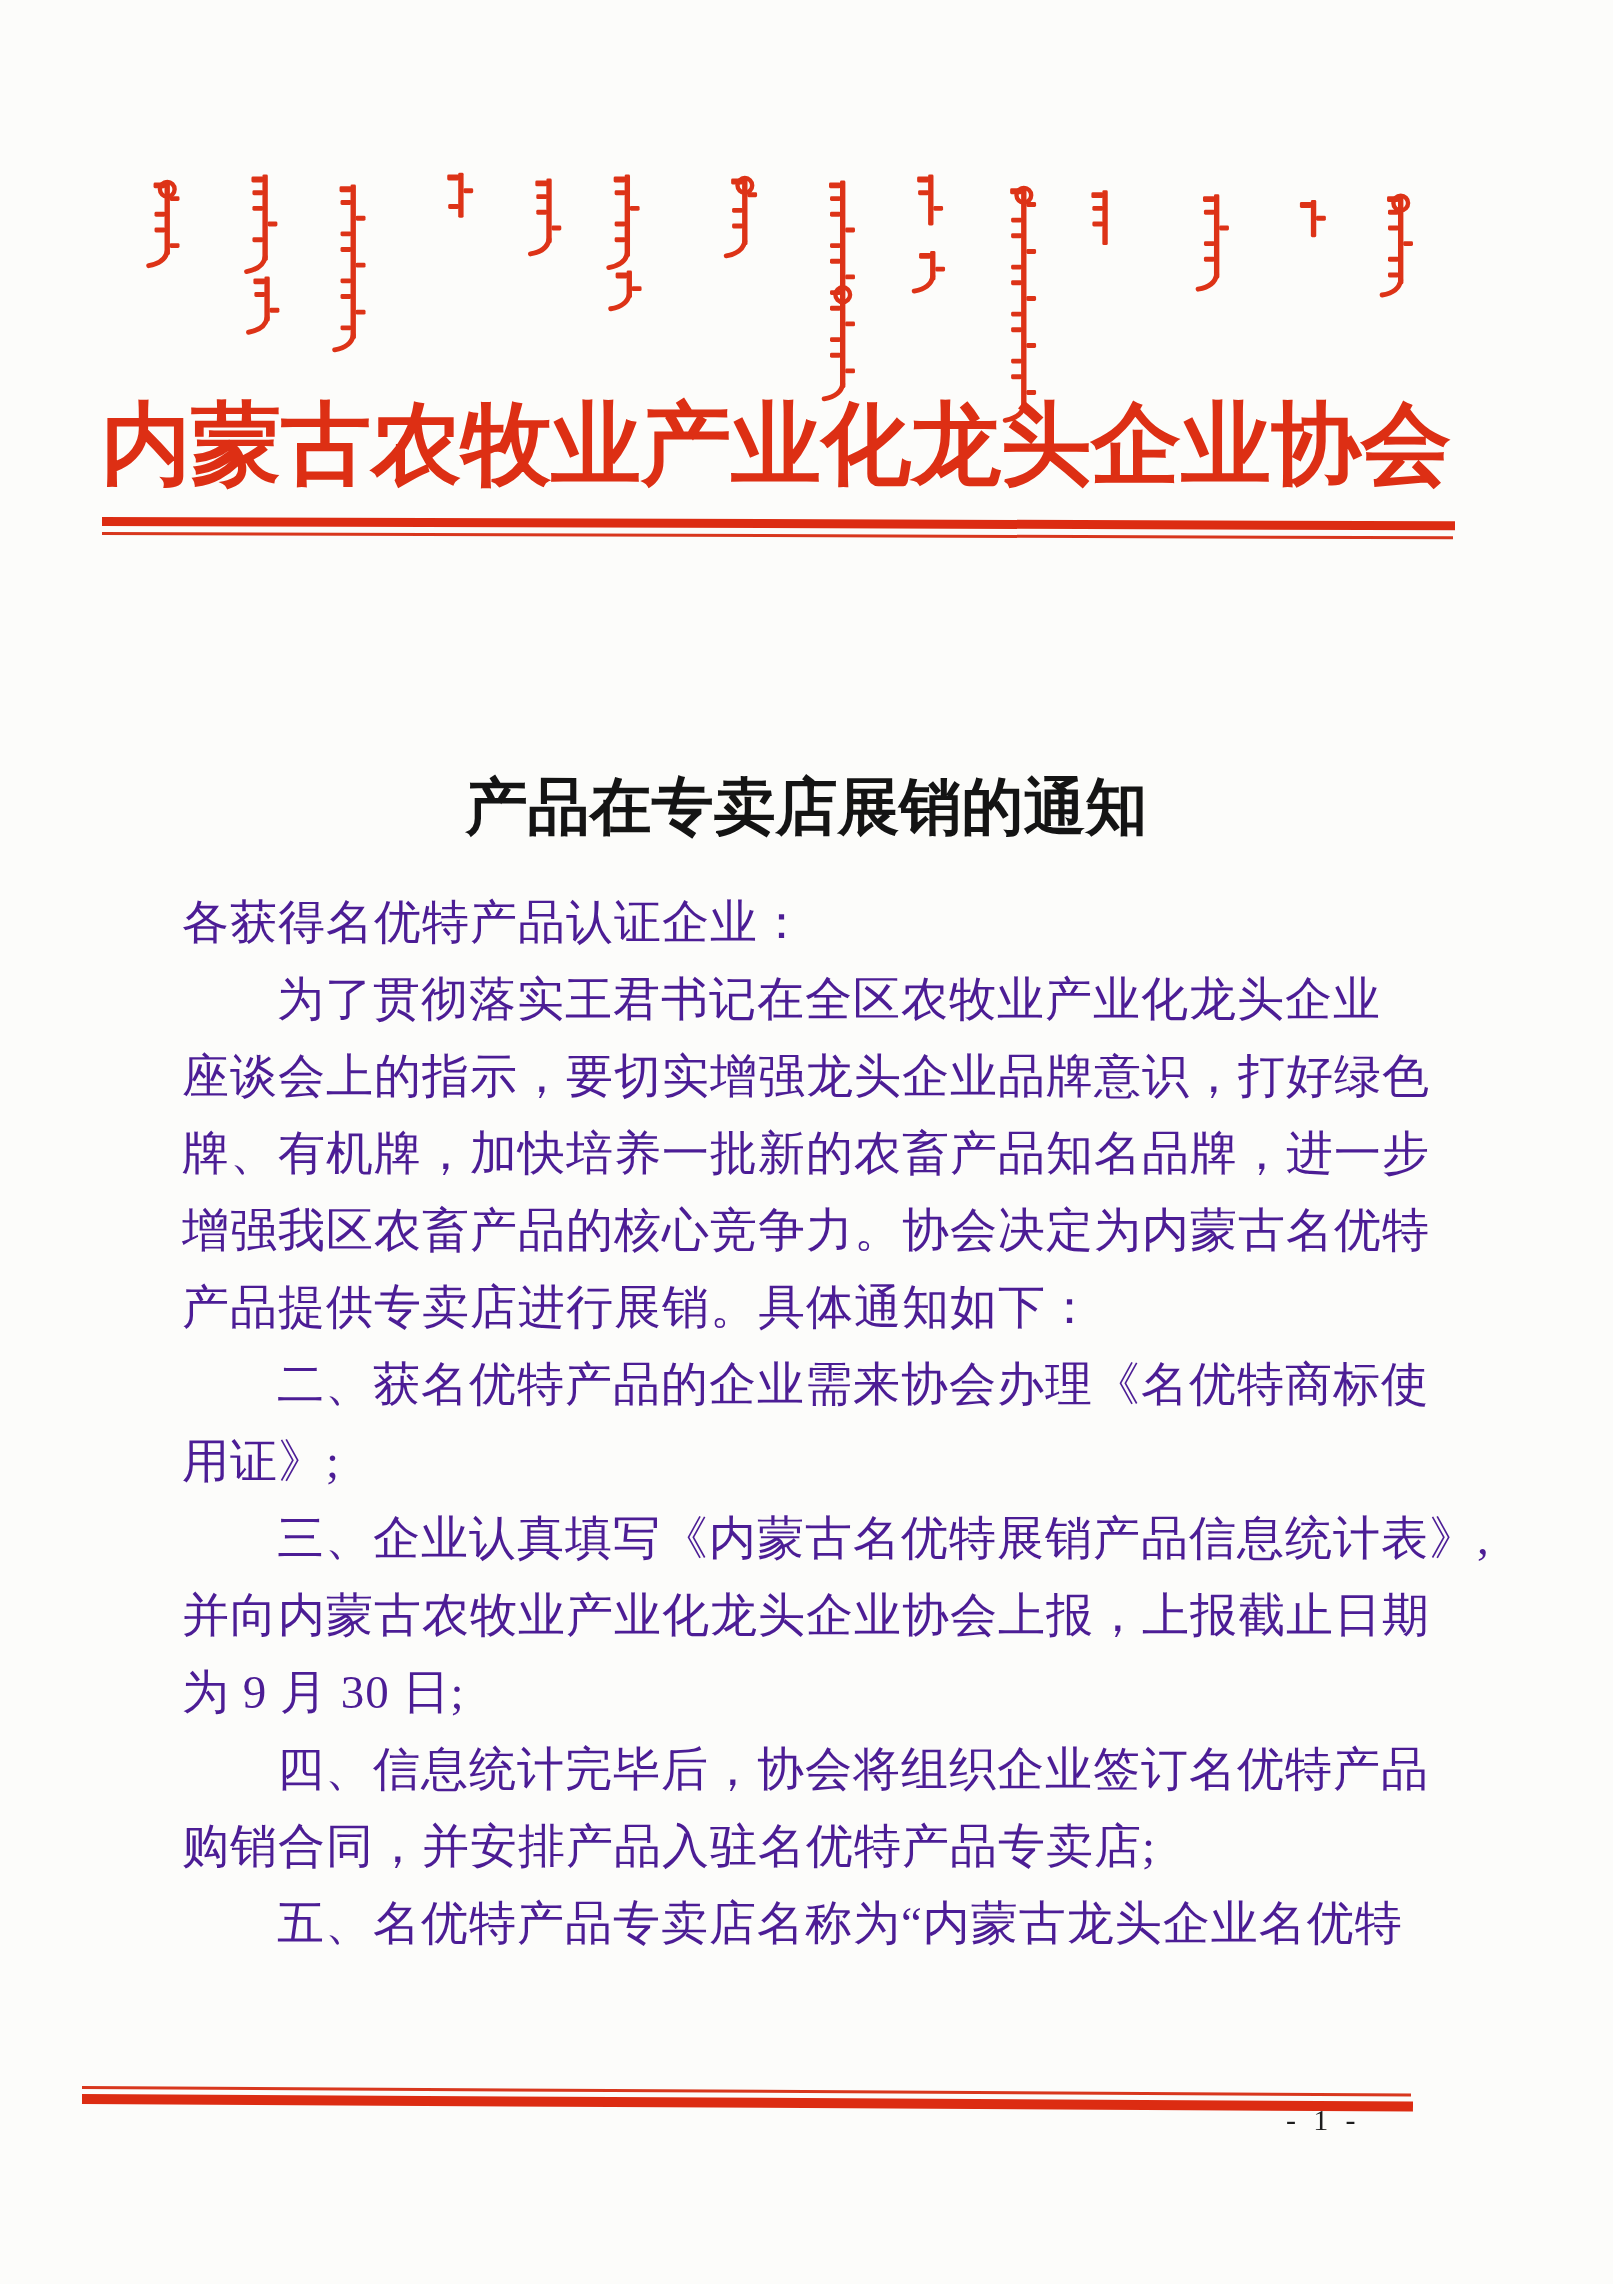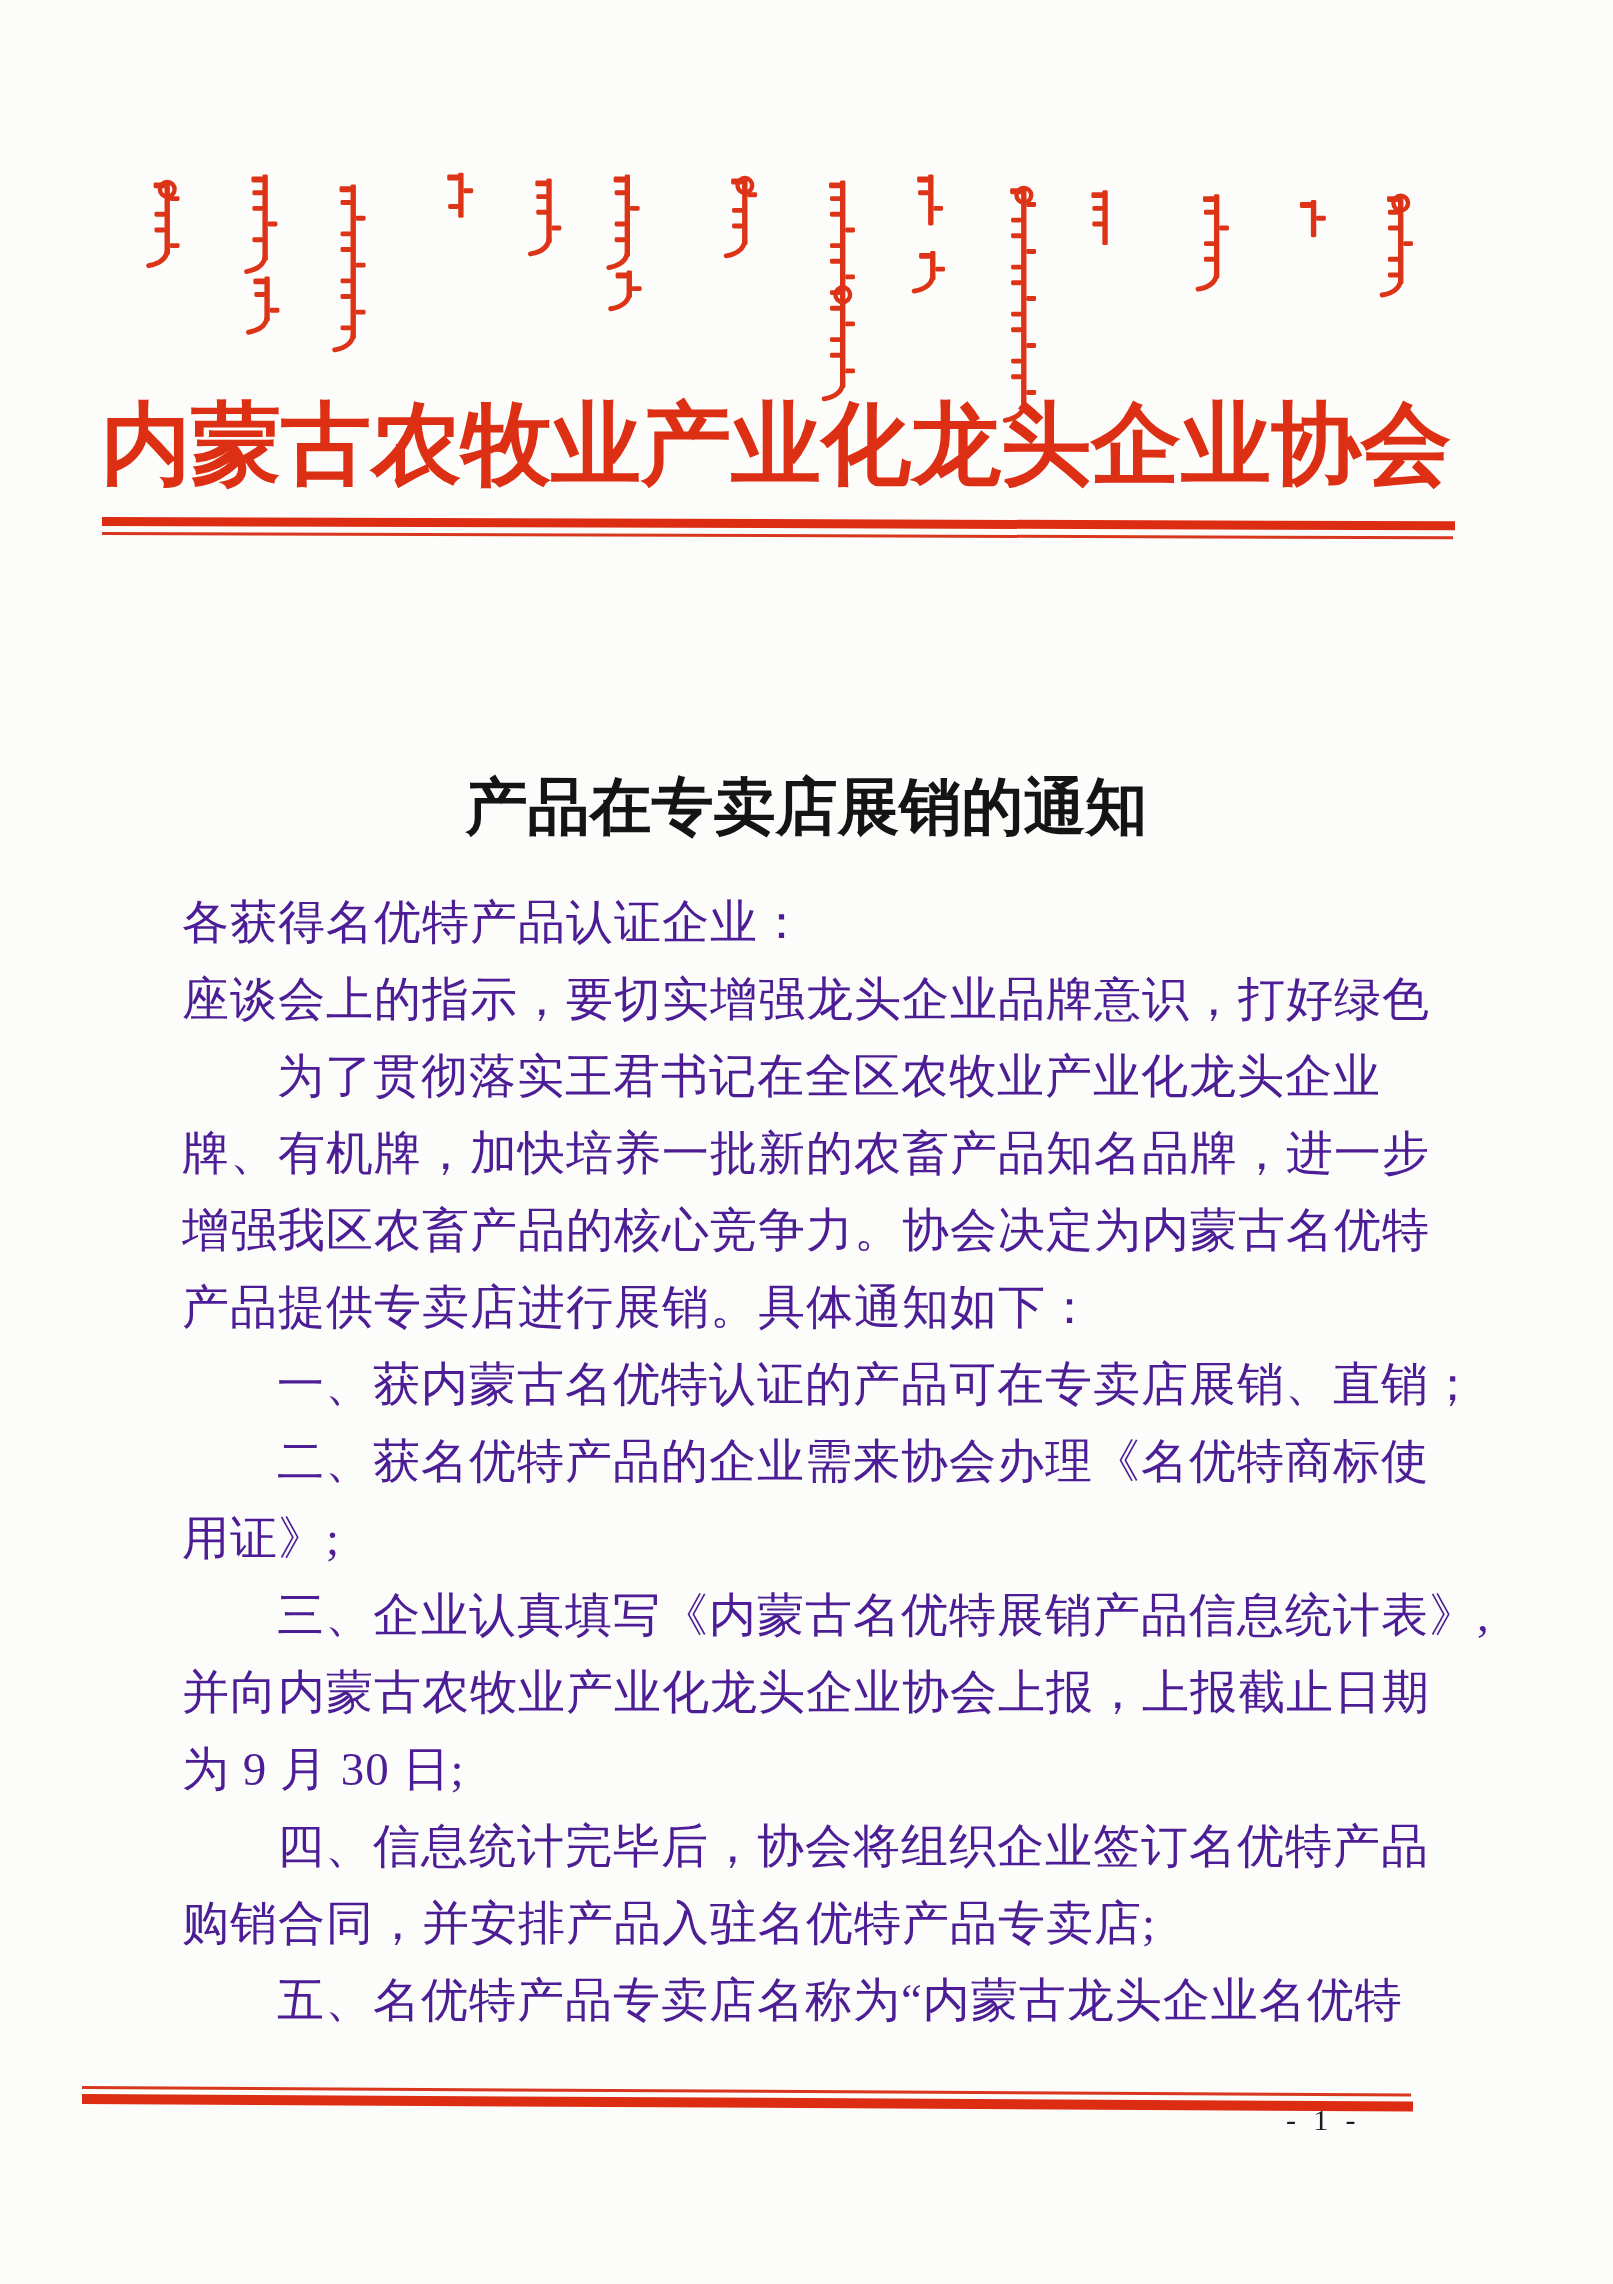--- a/index.html
+++ b/index.html
@@ -169,26 +169,25 @@
 
   <div class="org-title">内蒙古农牧业产业化龙头企业协会</div>
 
   <div class="rule rule-top-thick"></div>
   <div class="rule rule-top-thin"></div>
 
   <div class="doc-title t2">产品在专卖店展销的通知</div>
 
   <div class="body-text">
       <div class="bline">各获得名优特产品认证企业：</div>
+      <div class="bline ind">为了贯彻落实王君书记在全区农牧业产业化龙头企业</div>
       <div class="bline">座谈会上的指示，要切实增强龙头企业品牌意识，打好绿色</div>
-      <div class="bline ind">为了贯彻落实王君书记在全区农牧业产业化龙头企业</div>
       <div class="bline">牌、有机牌，加快培养一批新的农畜产品知名品牌，进一步</div>
       <div class="bline">增强我区农畜产品的核心竞争力。协会决定为内蒙古名优特</div>
       <div class="bline">产品提供专卖店进行展销。具体通知如下：</div>
-      <div class="bline ind">一、获内蒙古名优特认证的产品可在专卖店展销、直销；</div>
       <div class="bline ind">二、获名优特产品的企业需来协会办理《名优特商标使</div>
       <div class="bline">用证》;</div>
       <div class="bline ind">三、企业认真填写《内蒙古名优特展销产品信息统计表》,</div>
       <div class="bline">并向内蒙古农牧业产业化龙头企业协会上报，上报截止日期</div>
       <div class="bline">为 9 月 30 日;</div>
       <div class="bline ind">四、信息统计完毕后，协会将组织企业签订名优特产品</div>
       <div class="bline">购销合同，并安排产品入驻名优特产品专卖店;</div>
       <div class="bline ind">五、名优特产品专卖店名称为“内蒙古龙头企业名优特</div>
     </div>
 

